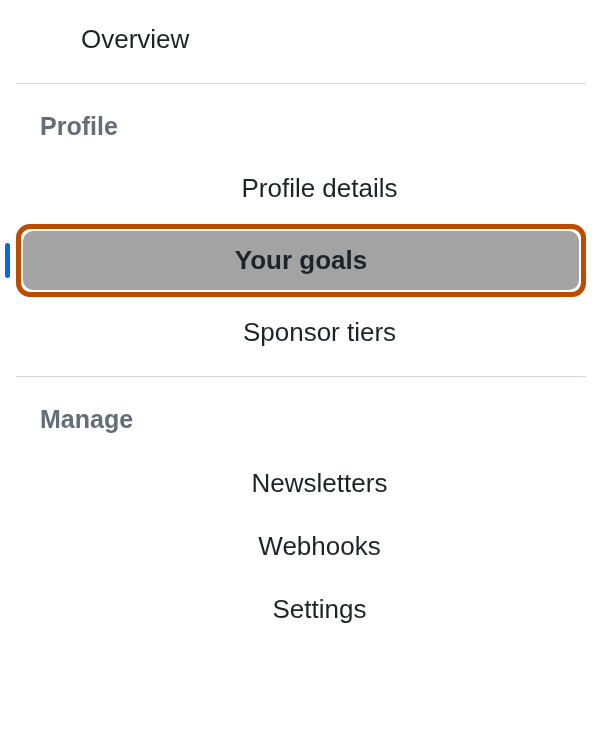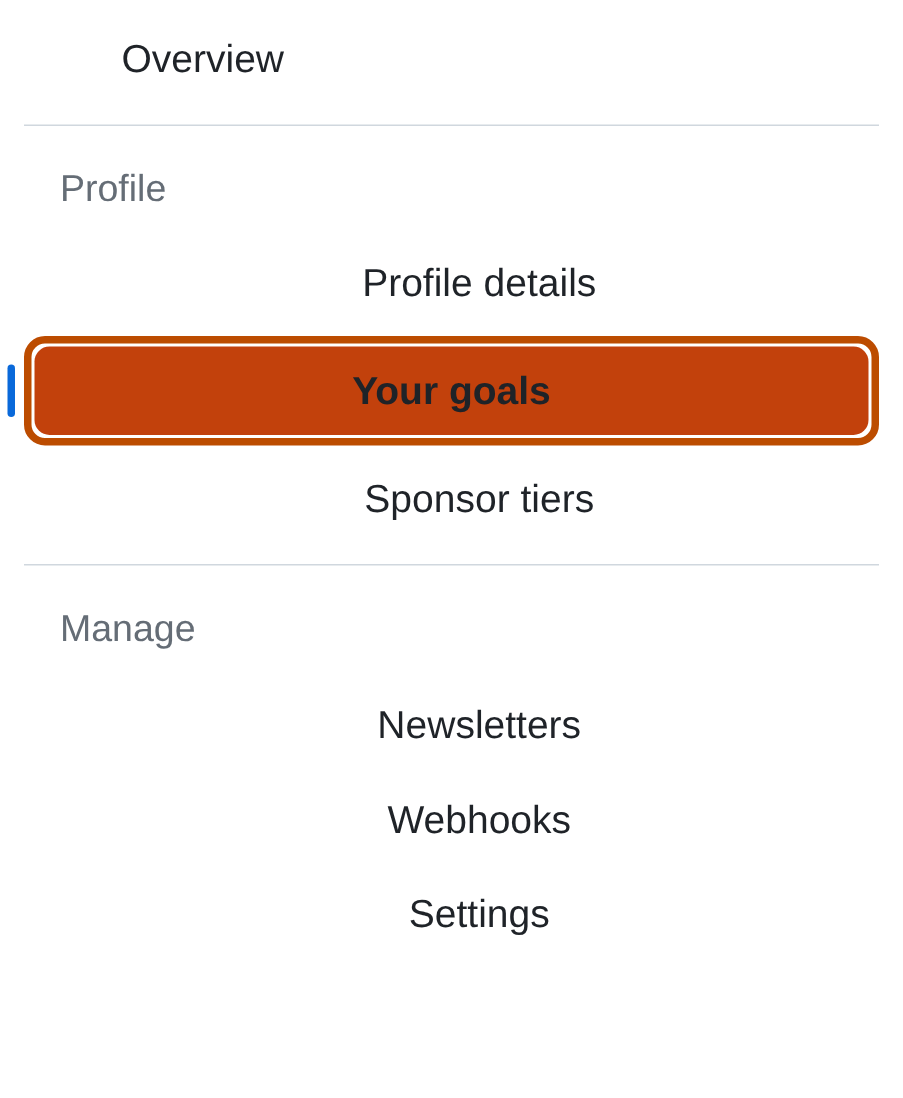--- a/index.html
+++ b/index.html
@@ -26,21 +26,21 @@
       cursor: pointer;
       margin-left: 37px;
     }
     .nav-item.overview {
       padding-top: 24px;
       padding-bottom: 28px;
     }
     .section-header {
       padding: 28px 44px 18px 40px;
       font-size: 25px;
-      font-weight: 400;
+      font-weight: 700;
       color: #656d76;
     }
     .divider {
       height: 1px;
       background: #d0d7de;
       margin: 0 16px;
     }
     .highlight-wrapper {
       position: relative;
       margin: 6px 16px;
@@ -52,21 +52,21 @@
       content: "";
       position: absolute;
       left: -16px;
       top: 14px;
       bottom: 14px;
       width: 5px;
       background: #0969da;
       border-radius: 3px;
     }
     .nav-item.active {
-      background: #c2410c;
+      background: #a3a3a3;
       border-radius: 10px;
       font-weight: 600;
       padding: 16px 22px;
       margin: 0;
     }
     .section-activities .nav-item {
       padding-top: 14px;
       padding-bottom: 14px;
       text-align: center;
     }

